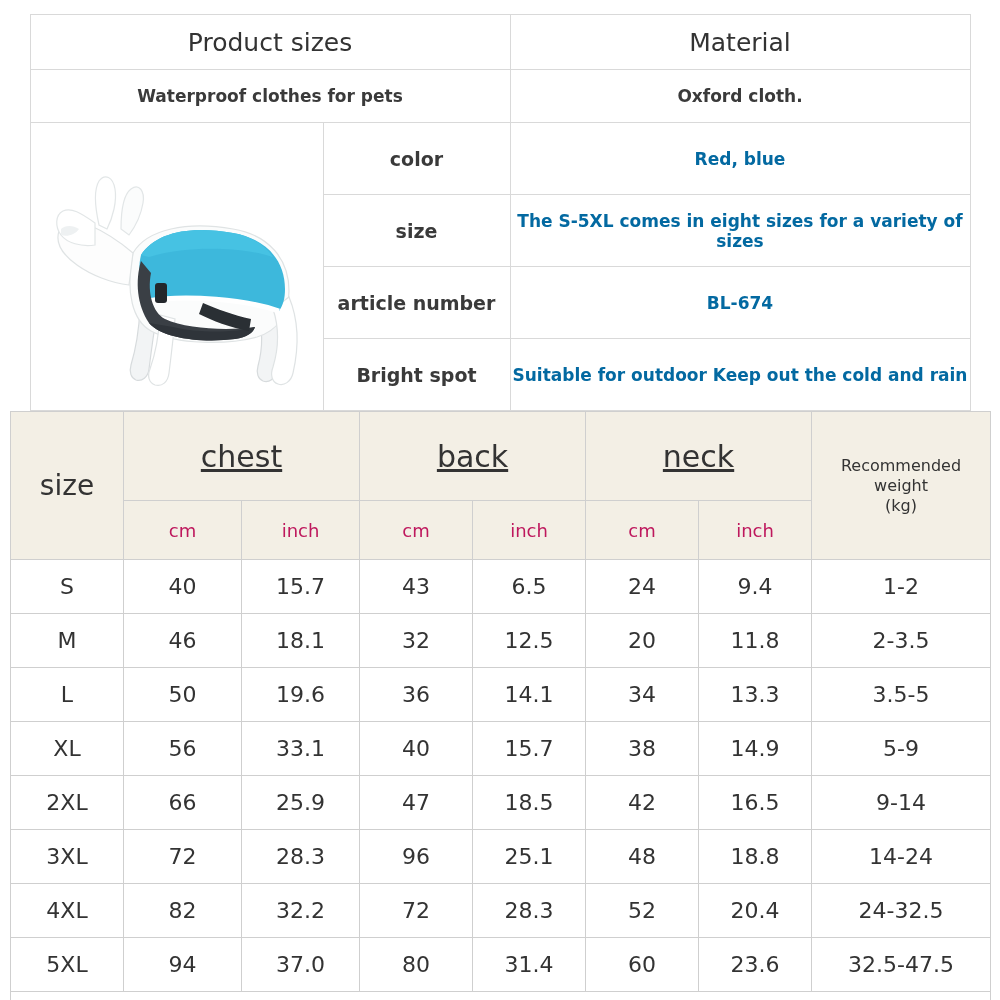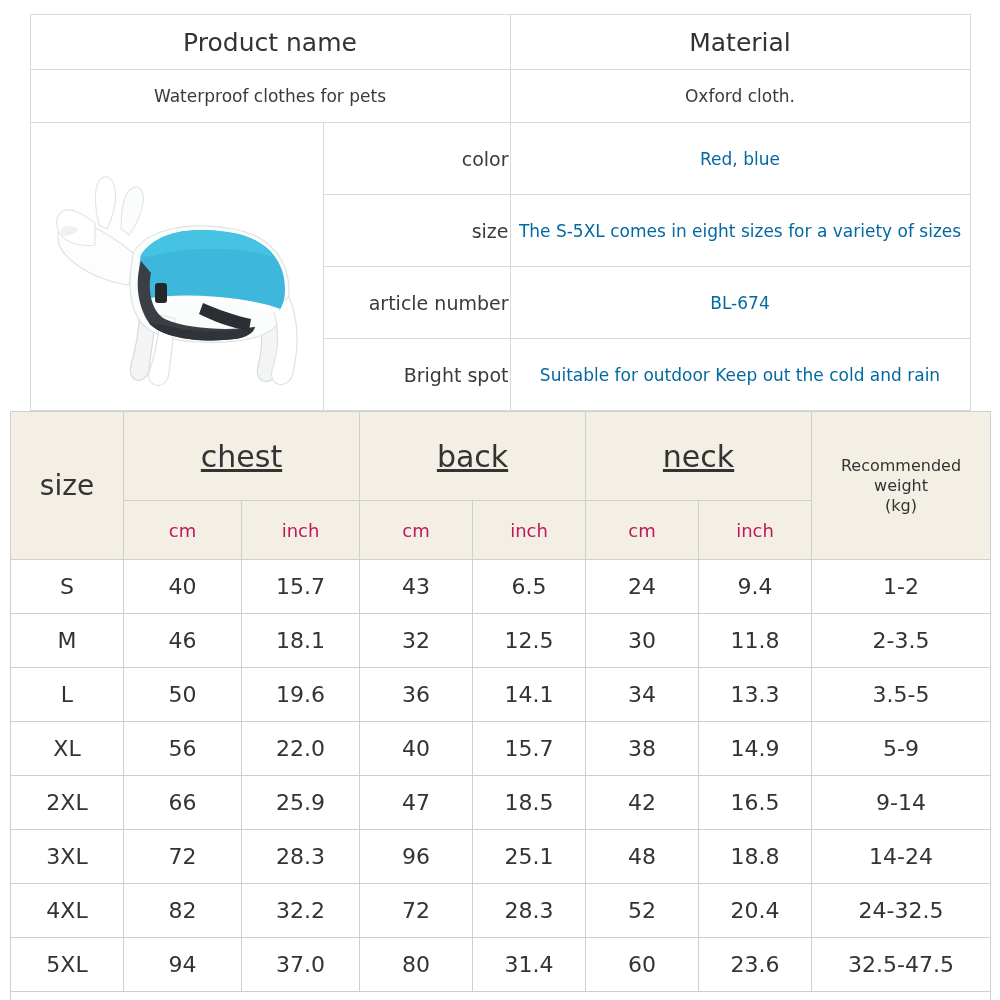--- a/index.html
+++ b/index.html
@@ -26,37 +26,36 @@
     width: 940px;
     margin: 14px auto 0 auto;
     border-collapse: collapse;
     table-layout: fixed;
   }
   .spec td {
     border: 1px solid #d9d9d9;
     text-align: center;
     vertical-align: middle;
     color: #3a3a3a;
-    font-weight: 400;
+    font-weight: 700;
   }
   .spec .hdr {
     font-size: 25px;
     height: 52px;
     color: #333;
     font-weight: 400;
   }
   .spec .val {
     font-size: 17px;
     height: 50px;
   }
   .spec .lbl {
     font-size: 19px;
     height: 69px;
     color: #3a3a3a;
-    text-align: right;
   }
   .spec .bigval {
     font-size: 17px;
     color: #0369a1;
   }
   .spec .imgcell {
     padding: 0;
     border: 1px solid #d9d9d9;
     background: #fff;
     vertical-align: middle;
@@ -137,21 +136,21 @@
 <div class="page">
 
   <table class="spec">
     <colgroup>
       <col style="width:293px">
       <col style="width:187px">
       <col style="width:460px">
     </colgroup>
     <tbody>
       <tr>
-        <td class="hdr" colspan="2">Product name</td>
+        <td class="hdr" colspan="2">Product sizes</td>
         <td class="hdr">Material</td>
       </tr>
       <tr>
         <td class="val" colspan="2">Waterproof clothes for pets</td>
         <td class="val">Oxford cloth.</td>
       </tr>
 
       <tr>
         <td class="imgcell" rowspan="4">
           <div class="dogwrap">
@@ -251,38 +250,38 @@
           <td>24</td>
           <td>9.4</td>
           <td>1-2</td>
         </tr>
         <tr class="datarow">
           <td class="sizecell">M</td>
           <td>46</td>
           <td>18.1</td>
           <td>32</td>
           <td>12.5</td>
-          <td>30</td>
+          <td>20</td>
           <td>11.8</td>
           <td>2-3.5</td>
         </tr>
         <tr class="datarow">
           <td class="sizecell">L</td>
           <td>50</td>
           <td>19.6</td>
           <td>36</td>
           <td>14.1</td>
           <td>34</td>
           <td>13.3</td>
           <td>3.5-5</td>
         </tr>
         <tr class="datarow">
           <td class="sizecell">XL</td>
           <td>56</td>
-          <td>22.0</td>
+          <td>33.1</td>
           <td>40</td>
           <td>15.7</td>
           <td>38</td>
           <td>14.9</td>
           <td>5-9</td>
         </tr>
         <tr class="datarow">
           <td class="sizecell">2XL</td>
           <td>66</td>
           <td>25.9</td>

